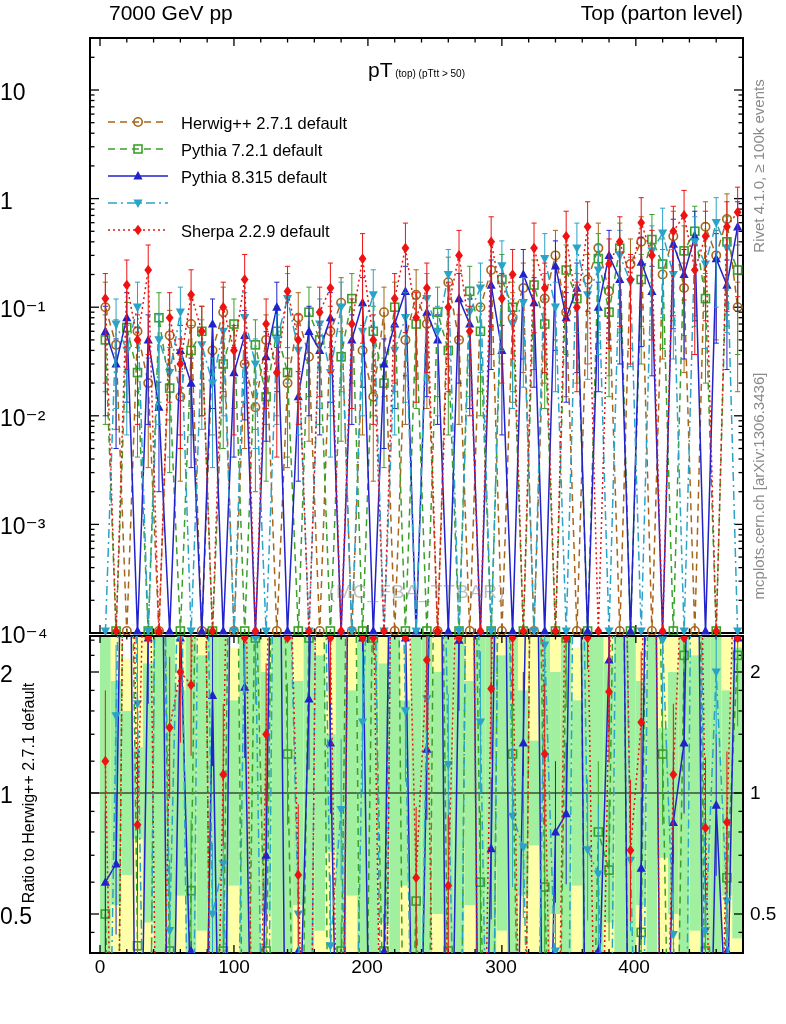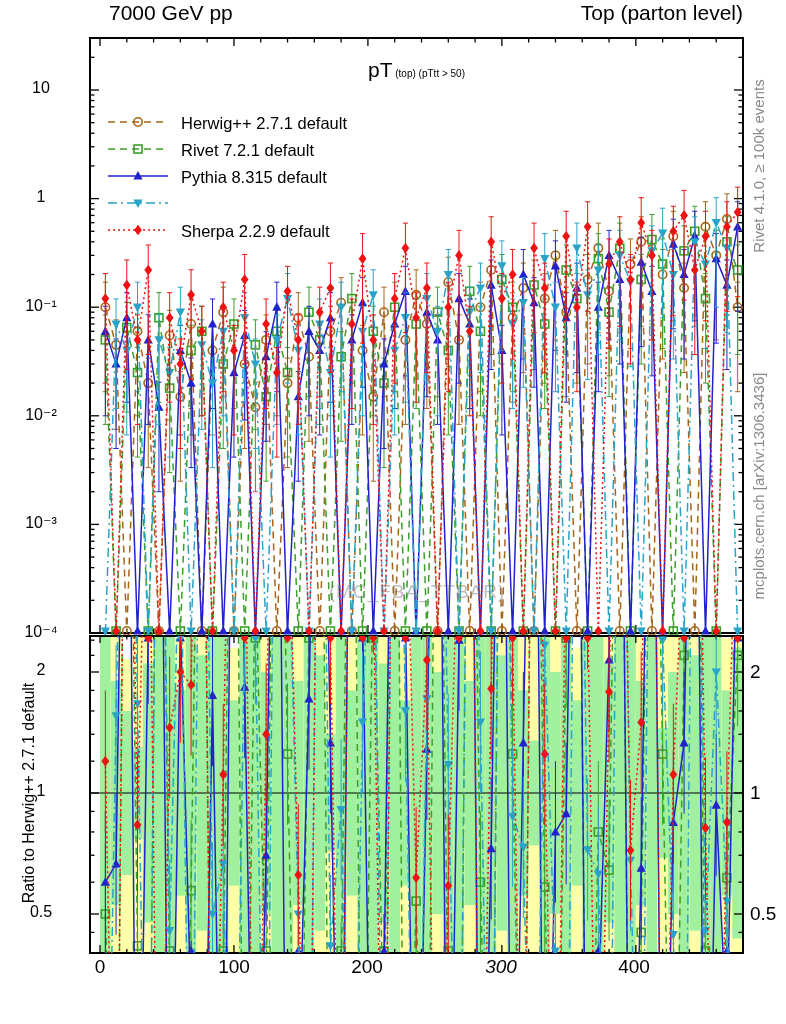--- a/index.html
+++ b/index.html
@@ -10,21 +10,21 @@
   .hdr{font-size:21px;top:1px;}
   .hdr-l{left:92px;margin-left:17px;}
   .hdr-r{right:43px;}
   .ptitle{left:90px;top:58px;width:653px;text-align:center;}
   .ptitle .t-main{font-size:21px;}
   .ptitle .t-sub{font-size:10px;}
   .legend{left:106px;top:114px;}
   .legend-row{display:flex;height:27px;}
   .legend-row svg{display:block;margin-right:11px;}
   .legend-label{font-size:16.5px;}
-  .ytick{left:0;width:82px;text-align:center;font-size:16px;}
+  .ytick{left:0;width:82px;text-align:left;font-size:23px;}
   .rtickR{left:750px;font-size:19px;}
   .xtick{width:80px;text-align:center;font-size:19px;top:956px;}
   .rot{transform:translate(-50%,-50%) rotate(-90deg);}
   .ratio-ylabel{left:29px;top:793px;font-size:16px;}
   .note{color:#8a8a8a;font-size:15px;}
   .note-top{left:758px;top:166px;}
   .note-bot{left:758px;top:486px;}
   .watermark{left:417px;top:592px;transform:translate(-50%,-50%);
              font-size:19px;letter-spacing:1px;color:rgba(110,110,110,0.45);}
 </style>
@@ -1623,21 +1623,21 @@
         </svg>
       <span class="legend-label">Herwig++ 2.7.1 default</span>
     </div>
     <div class="legend-row">
       <svg class="legend-sample" width="64" height="16">
           <line x1="2" y1="8" x2="62" y2="8" stroke="#3aa02a" stroke-width="1.6" stroke-dasharray="7 5"></line>
           <g>
             <rect x="28" y="4" width="8" height="8" fill="none" stroke="#3aa02a" stroke-width="1.6"></rect>
           </g>
         </svg>
-      <span class="legend-label">Rivet 7.2.1 default</span>
+      <span class="legend-label">Pythia 7.2.1 default</span>
     </div>
     <div class="legend-row">
       <svg class="legend-sample" width="64" height="16">
           <line x1="2" y1="8" x2="62" y2="8" stroke="#2222cc" stroke-width="1.6"></line>
           <g>
             <path d="M32 3 L36.6 11.6 L27.4 11.6 Z" fill="#2222cc"></path>
           </g>
         </svg>
       <span class="legend-label">Pythia 8.315 default</span>
     </div>
@@ -1670,21 +1670,21 @@
   <div class="abs ytick" style="top:661px;">2</div>
   <div class="abs ytick" style="top:782px;">1</div>
   <div class="abs ytick" style="top:903px;">0.5</div>
   <div class="abs rtickR" style="top:661px;">2</div>
   <div class="abs rtickR" style="top:782px;">1</div>
   <div class="abs rtickR" style="top:903px;">0.5</div>
 
   <div class="abs xtick" style="left:60px;">0</div>
   <div class="abs xtick" style="left:194px;">100</div>
   <div class="abs xtick" style="left:327px;">200</div>
-  <div class="abs xtick" style="left:461px;font-style:italic;">300</div>
+  <div class="abs xtick" style="left:461px;">300</div>
   <div class="abs xtick" style="left:594px;">400</div>
 
   <div class="abs rot ratio-ylabel">Ratio to Herwig++ 2.7.1 default</div>
   <div class="abs rot note note-top">Rivet 4.1.0, ≥ 100k events</div>
   <div class="abs rot note note-bot">mcplots.cern.ch [arXiv:1306.3436]</div>
   <div class="abs watermark">(MC_FBA_TTBAR)</div>
 
 </div>
 
 </body></html>

